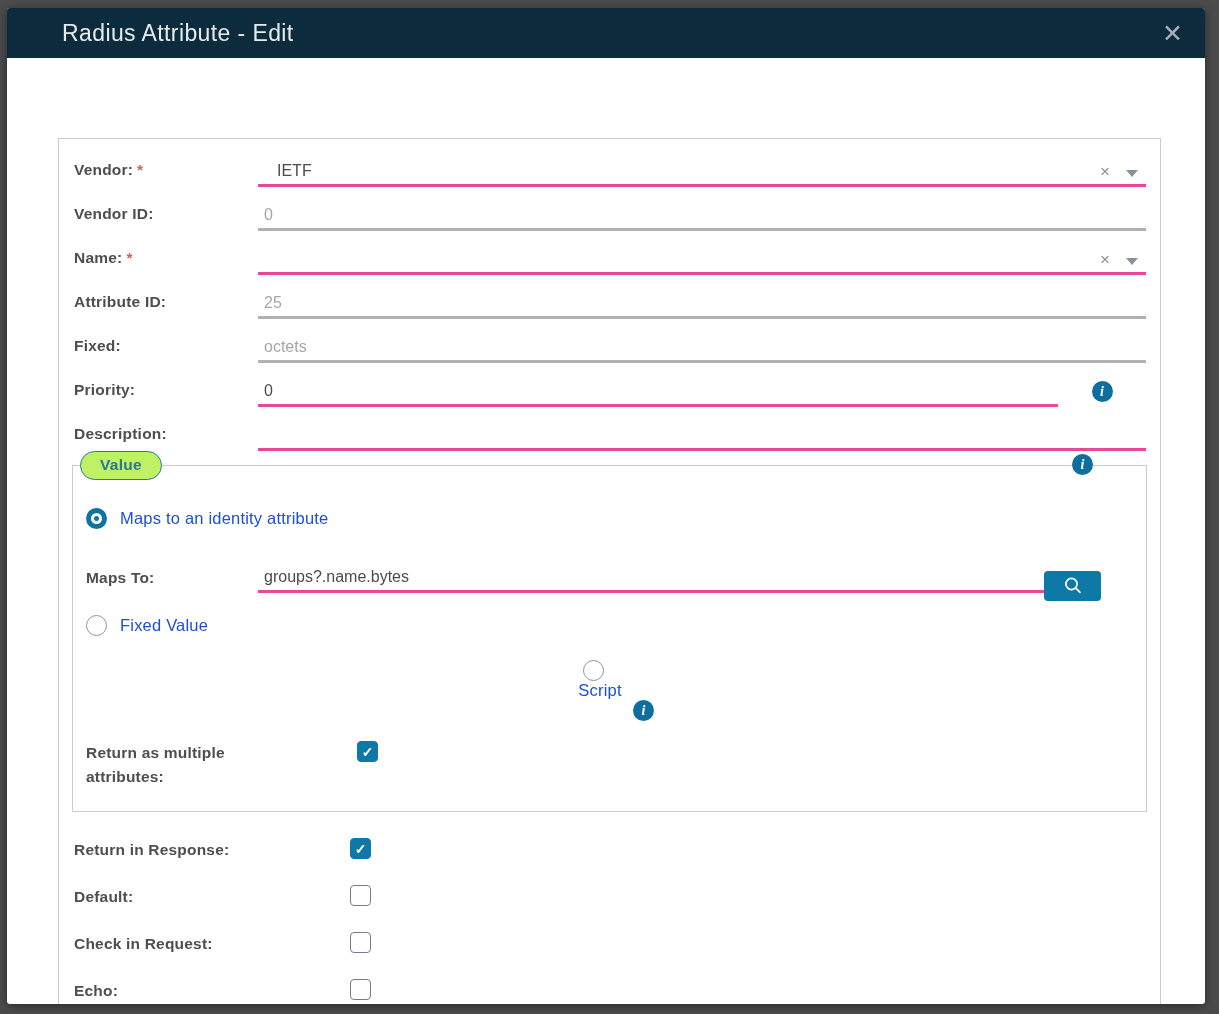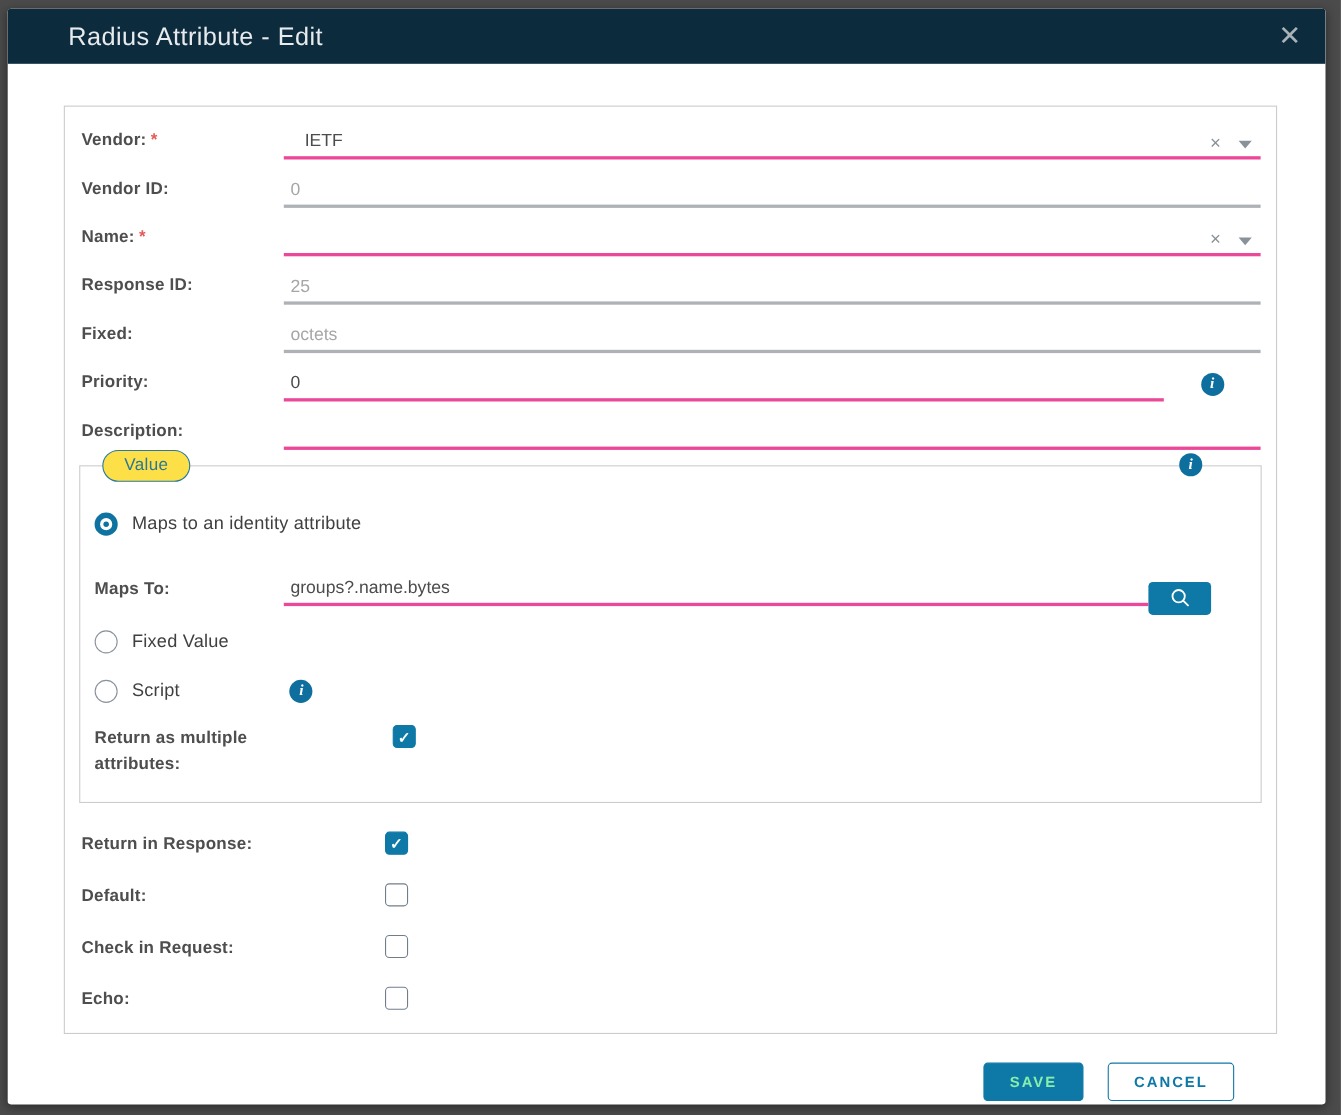--- a/index.html
+++ b/index.html
@@ -7,21 +7,21 @@
   body {
     background:#4b4b4b;
     font-family:"Liberation Sans", sans-serif;
     position:relative;
     overflow:hidden;
   }
   .modal {
     position:absolute; left:7px; top:8px; right:14px; bottom:10px;
     background:#ffffff; border-radius:3px;
     box-shadow:0 2px 10px rgba(0,0,0,.45);
-    display:flex; flex-direction:column; overflow:hidden;
+    display:flex; flex-direction:column; overflow:hidden;gap:42px;
   }
   .modal-header {
     height:50px; flex:0 0 50px; background:#0c2b3d;
     display:flex; align-items:center; padding:0 14px 0 55px;
   }
   .modal-title {
     color:#e8ebed; font-size:23px; font-weight:400; letter-spacing:.4px;
   }
   .close-btn {
     margin-left:auto; color:#a9b2b8; font-size:25px; line-height:1;
@@ -70,37 +70,38 @@
     font-family:"Liberation Serif", serif; font-weight:bold; font-size:14px;
     font-style:italic; cursor:pointer; line-height:1;
   }
 
   
   .value-fieldset {
     border:1px solid #cccccc; margin:14px 13px 26px 13px;
     position:relative; padding:42px 45px 22px 13px;
   }
   .value-chip {
-    position:absolute; top:-15px; left:20px;
-    background:#fde047; border:1px solid #28799c; border-radius:15px;
+    position:absolute; top:-15px; left:7px;
+    background:#bef264; border:1px solid #28799c; border-radius:15px;
     padding:4px 19px 5px 19px; color:#2b7795; font-size:15.5px; letter-spacing:.3px;
     cursor:pointer;
+    font-weight:bold;
   }
   .panel-info { position:absolute; top:-12px; right:53px; }
 
   .radio-row { display:flex; align-items:center; margin-bottom:24px; }
   .radio {
     width:21px; height:21px; border-radius:50%; flex:0 0 21px;
     border:1px solid #8a939c; background:#fff; cursor:pointer;
     display:flex; align-items:center; justify-content:center;
   }
   .radio.selected { border:none; background:#0e73a0; }
   .radio-inner { width:11px; height:11px; border-radius:50%; background:#fff; display:flex; align-items:center; justify-content:center; }
   .radio-dot { width:5px; height:5px; border-radius:50%; background:#0e73a0; }
-  .radio-label { margin-left:13px; color:#404040; font-size:16.5px; letter-spacing:.2px; }
+  .radio-label { margin-left:13px; color:#1d4ed8; font-size:16.5px; letter-spacing:.2px; }
 
   .maps-row { display:flex; align-items:flex-end; margin:2px 0 22px 0; }
   .maps-row .flabel { width:172px; flex:0 0 172px;margin-top:16px; }
   .search-btn {
     flex:0 0 57px; width:57px; height:30px; background:#0e78a7; border:none;
     border-radius:4px; display:flex; align-items:center; justify-content:center;
     cursor:pointer; margin-bottom:-8px;
   }
   .script-info { margin-left:100px; }
 
@@ -164,21 +165,21 @@
 
       <div class="frow">
         <div class="flabel"><span>Name:</span><span class="req">*</span></div>
         <div class="field combo">
           <span class="clear-x">×</span>
           <span class="caret"></span>
         </div>
       </div>
 
       <div class="frow">
-        <div class="flabel">Response ID:</div>
+        <div class="flabel">Attribute ID:</div>
         <div class="field disabled">
           <input type="text" readonly="" value="25" style="">
         </div>
       </div>
 
       <div class="frow">
         <div class="flabel">Fixed:</div>
         <div class="field disabled">
           <input type="text" readonly="" value="octets" style="">
         </div>
@@ -225,21 +226,21 @@
               <line x1="13.8" y1="13.2" x2="18" y2="17.4" stroke="#ffffff" stroke-width="1.7" stroke-linecap="round"></line>
             </svg>
           </button>
         </div>
 
         <div class="radio-row">
           <span class="radio"></span>
           <span class="radio-label">Fixed Value</span>
         </div>
 
-        <div class="radio-row" style="margin-bottom:20px;">
+        <div class="radio-row" style="margin-bottom:20px;flex-direction:column;">
           <span class="radio"></span>
           <span class="radio-label">Script</span>
           <span class="info-icon script-info">i</span>
         </div>
 
         <div class="cb-row" style="margin-bottom:0;">
           <div class="cb-label">Return as multiple attributes:</div>
           <span class="checkbox checked cb-offset-inner">✓</span>
         </div>
       </div>

